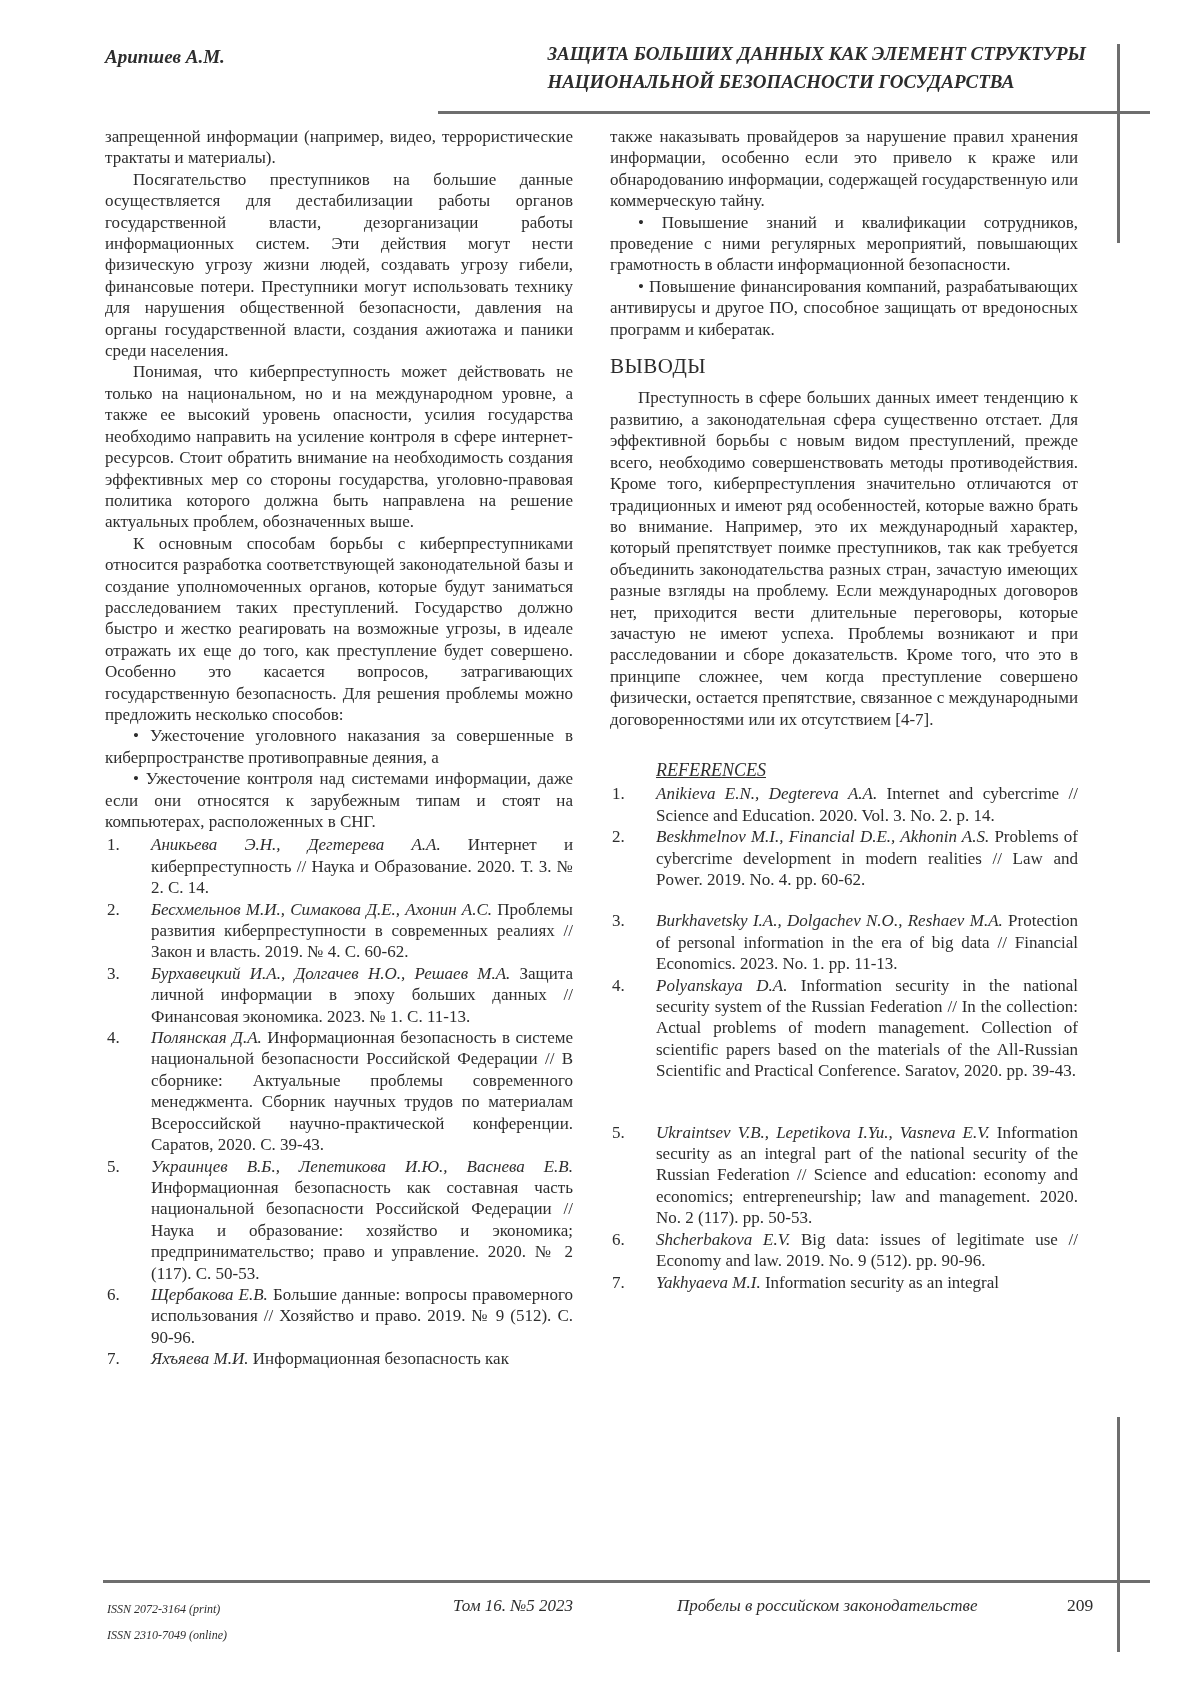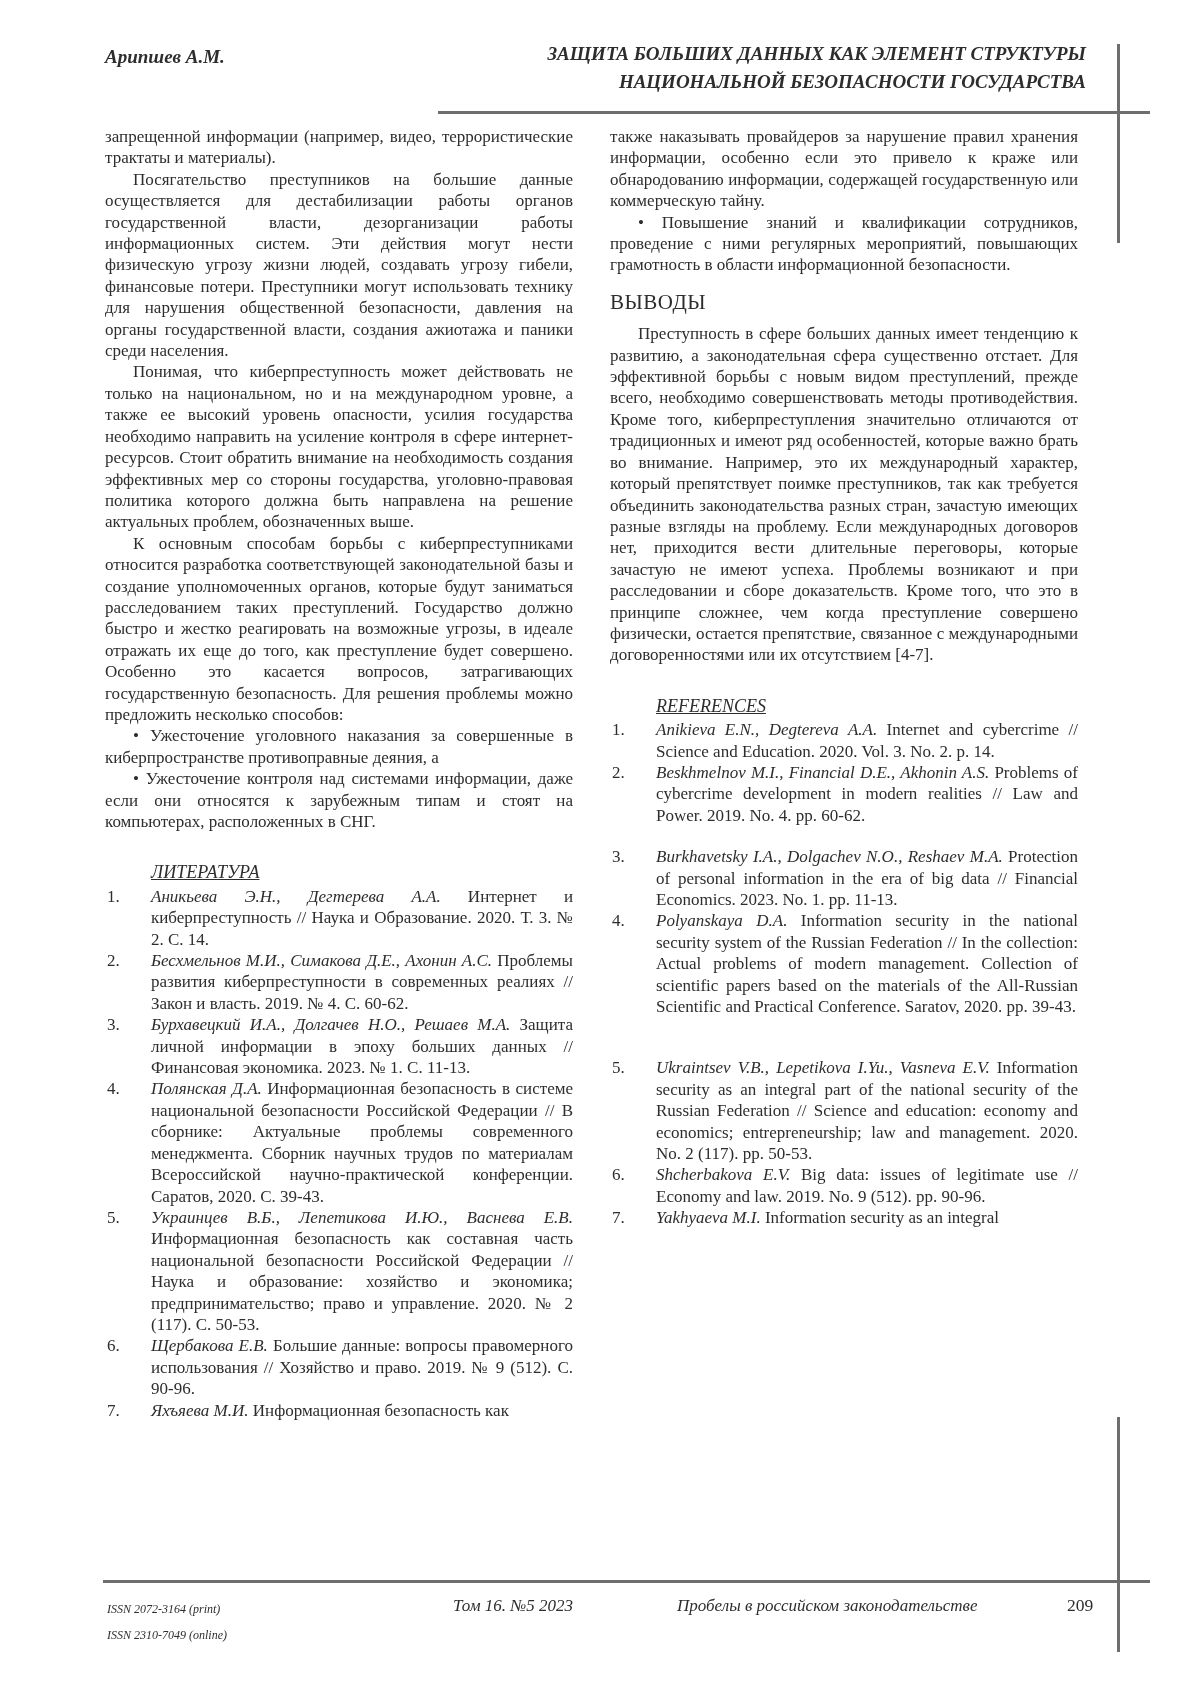--- a/index.html
+++ b/index.html
@@ -13,21 +13,21 @@
   }
   .page { position: absolute; inset: 0; font-family: Liberation Serif, serif; }
 
   
   .author {
     position: absolute; left: 105px; top: 46px;
     font-size: 19px; font-weight: bold; font-style: italic;
   }
   .title {
     position: absolute; right: 114px; top: 40px;
-    text-align: right; font-size: 19px; font-weight: bold; font-style: italic;
+    text-align: left; font-size: 19px; font-weight: bold; font-style: italic;
     line-height: 28px; max-width: 700px;
   }
   .rule-header { position: absolute; left: 438px; top: 111px; width: 712px; height: 3px; background: #6e6e6e; }
   .vline-top    { position: absolute; left: 1117px; top: 44px;   width: 3px; height: 199px; background: #6e6e6e; }
   .vline-bottom { position: absolute; left: 1117px; top: 1417px; width: 3px; height: 235px; background: #6e6e6e; }
   .rule-footer  { position: absolute; left: 103px; top: 1580px; width: 1047px; height: 3px; background: #6e6e6e; }
 
   
   .columns {
     position: absolute; left: 105px; top: 126px; width: 973px;
@@ -83,21 +83,20 @@
   <div class="columns">
 
     <div class="col">
       <p>запрещенной информации (например, видео, террористические трактаты и материалы).</p>
       <p class="indent">Посягательство преступников на большие данные осуществляется для дестабилизации работы органов государственной власти, дезорганизации работы информационных систем. Эти действия могут нести физическую угрозу жизни людей, создавать угрозу гибели, финансовые потери. Преступники могут использовать технику для нарушения общественной безопасности, давления на органы государственной власти, создания ажиотажа и паники среди населения.</p>
       <p class="indent">Понимая, что киберпреступность может действовать не только на национальном, но и на международном уровне, а также ее высокий уровень опасности, усилия государства необходимо направить на усиление контроля в сфере интернет-ресурсов. Стоит обратить внимание на необходимость создания эффективных мер со стороны государства, уголовно-правовая политика которого должна быть направлена на решение актуальных проблем, обозначенных выше.</p>
       <p class="indent">К основным способам борьбы с киберпреступниками относится разработка соответствующей законодательной базы и создание уполномоченных органов, которые будут заниматься расследованием таких преступлений. Государство должно быстро и жестко реагировать на возможные угрозы, в идеале отражать их еще до того, как преступление будет совершено. Особенно это касается вопросов, затрагивающих государственную безопасность. Для решения проблемы можно предложить несколько способов:</p>
       <p class="indent">• Ужесточение уголовного наказания за совершенные в киберпространстве противоправные деяния, а</p>
       <p class="indent">• Ужесточение контроля над системами информации, даже если они относятся к зарубежным типам и стоят на компьютерах, расположенных в СНГ.</p>
 
-      <div class="list-heading">ЛИТЕРАТУРА</div>
       <ol class="refs">
         <li>
           <span class="ref-num">1.</span>
           <span class="ref-authors">Аникьева Э.Н., Дегтерева А.А.</span>
           <span>Интернет и киберпреступность // Наука и Образование. 2020. Т. 3. № 2. С. 14.</span>
         </li>
         <li>
           <span class="ref-num">2.</span>
           <span class="ref-authors">Бесхмельнов М.И., Симакова Д.Е., Ахонин А.С.</span>
           <span>Проблемы развития киберпреступности в современных реалиях // Закон и власть. 2019. № 4. С. 60-62.</span>
@@ -126,20 +125,21 @@
           <span class="ref-num">7.</span>
           <span class="ref-authors">Яхъяева М.И.</span>
           <span>Информационная безопасность как</span>
         </li>
       </ol>
     </div>
 
     <div class="col">
       <p>также наказывать провайдеров за нарушение правил хранения информации, особенно если это привело к краже или обнародованию информации, содержащей государственную или коммерческую тайну.</p>
       <p class="indent">• Повышение знаний и квалификации сотрудников, проведение с ними регулярных мероприятий, повышающих грамотность в области информационной безопасности.</p>
+      <p class="indent">• Повышение финансирования компаний, разрабатывающих антивирусы и другое ПО, способное защищать от вредоносных программ и кибератак.</p>
 
       <div class="conclusions-heading">ВЫВОДЫ</div>
       <p class="indent">Преступность в сфере больших данных имеет тенденцию к развитию, а законодательная сфера существенно отстает. Для эффективной борьбы с новым видом преступлений, прежде всего, необходимо совершенствовать методы противодействия. Кроме того, киберпреступления значительно отличаются от традиционных и имеют ряд особенностей, которые важно брать во внимание. Например, это их международный характер, который препятствует поимке преступников, так как требуется объединить законодательства разных стран, зачастую имеющих разные взгляды на проблему. Если международных договоров нет, приходится вести длительные переговоры, которые зачастую не имеют успеха. Проблемы возникают и при расследовании и сборе доказательств. Кроме того, что это в принципе сложнее, чем когда преступление совершено физически, остается препятствие, связанное с международными договоренностями или их отсутствием [4-7].</p>
 
       <div class="list-heading">REFERENCES</div>
       <ol class="refs">
         <li>
           <span class="ref-num">1.</span>
           <span class="ref-authors">Anikieva E.N., Degtereva A.A.</span>
           <span>Internet and cybercrime // Science and Education. 2020. Vol. 3. No. 2. p. 14.</span>

